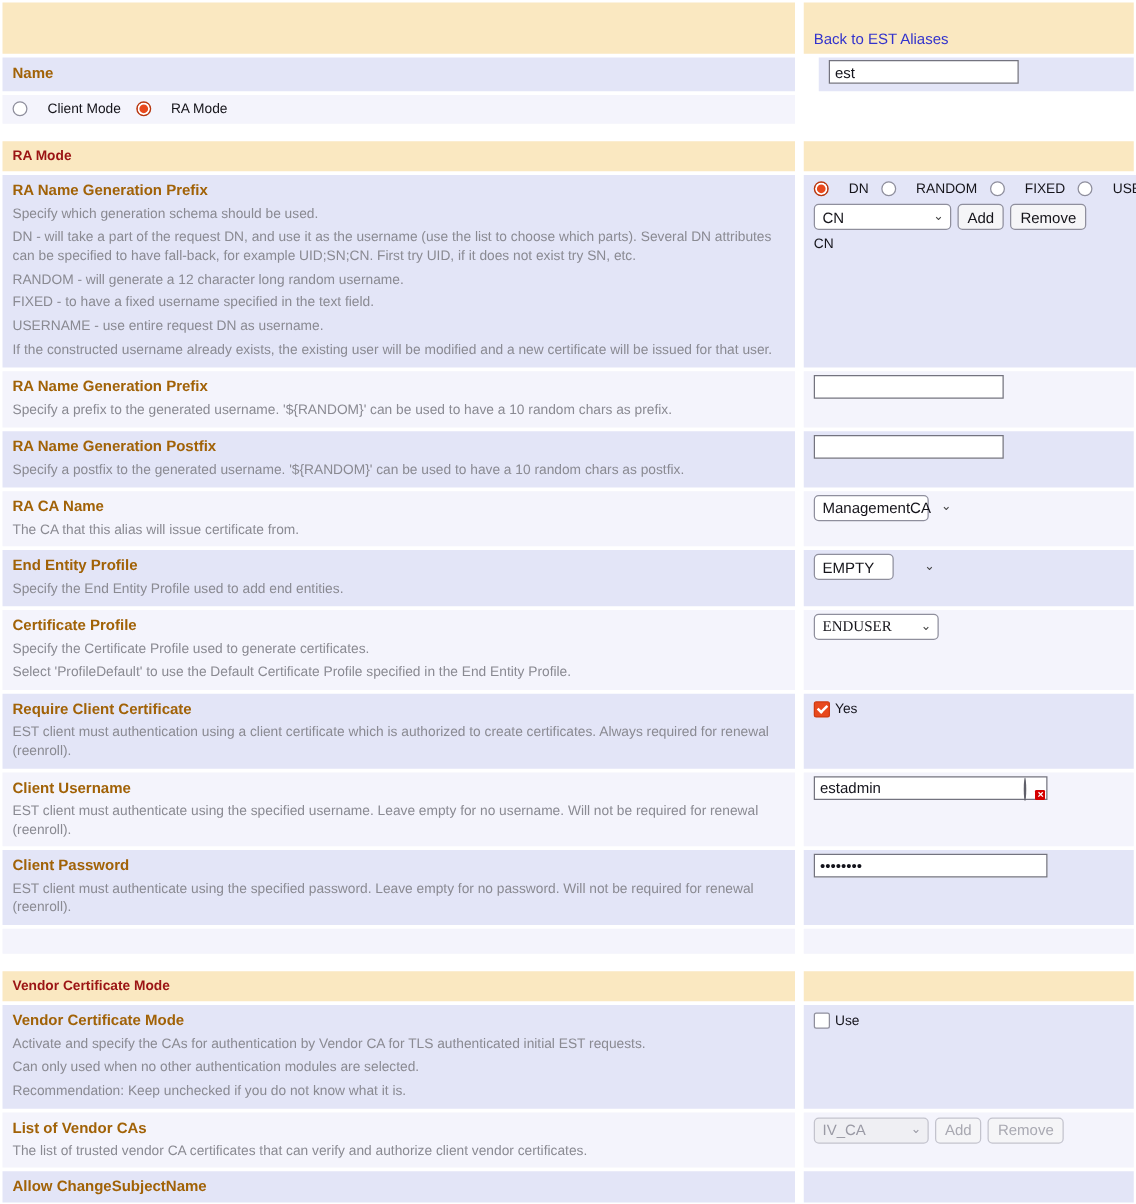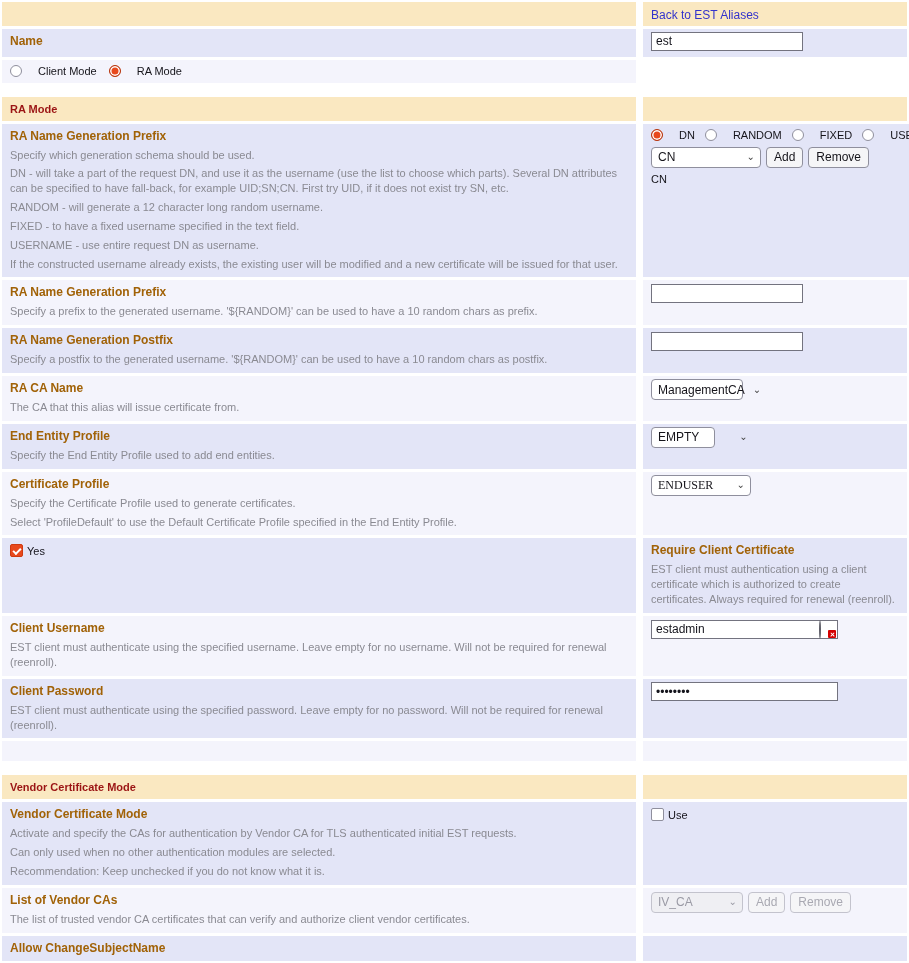--- a/index.html
+++ b/index.html
@@ -188,39 +188,39 @@
     content: "";
     position: absolute;
     left: 1.5px; top: 3.5px;
     width: 5px; height: 1.2px;
     background: #fff;
   }
   .key-icon .badge::before { transform: rotate(45deg); }
   .key-icon .badge::after  { transform: rotate(-45deg); }
 
   .empty-row-left  { height: 20px; }
-  .top-row .cell { padding-top: 3px; padding-bottom: 3px; min-height: 20px; }
+  .top-row .cell { padding-top: 20px; padding-bottom: 3px; min-height: 20px; }
 </style>
 </head>
 <body>
 
 <div class="page">
 
   <div class="row top-row">
     <div class="cell bg-tan"></div>
     <div class="cell bg-tan">
       <span class="link">Back to EST Aliases</span>
     </div>
   </div>
 
   <div class="row">
     <div class="cell bg-dark">
       <div class="label">Name</div>
     </div>
-    <div class="cell bg-dark" style="padding-top:2px;">
+    <div class="cell bg-dark" style="padding-top:2px;margin-left:12px;">
       <input class="text-input" value="est" style="">
     </div>
   </div>
 
   <div class="row">
     <div class="cell bg-light">
       <div class="ctl-line radio-group">
         <span class="radio-item">
           <span class="radio"></span>
           <span>Client Mode</span>
@@ -338,28 +338,28 @@
     <div class="cell bg-light" style="padding-top:3px;">
       <span class="select w100">
         <span>ENDUSER</span>
         <span class="chev">⌄</span>
       </span>
     </div>
   </div>
 
   <div class="row">
     <div class="cell bg-dark">
+      <div class="label">Require Client Certificate</div>
+      <div class="desc">EST client must authentication using a client certificate which is authorized to create certificates. Always required for renewal (reenroll).</div>
+    </div>
+    <div class="cell bg-dark">
       <div class="check-row">
         <span class="checkbox checked"></span>
         <span>Yes</span>
       </div>
-    </div>
-    <div class="cell bg-dark">
-      <div class="label">Require Client Certificate</div>
-      <div class="desc">EST client must authentication using a client certificate which is authorized to create certificates. Always required for renewal (reenroll).</div>
     </div>
   </div>
 
   <div class="row">
     <div class="cell bg-light">
       <div class="label">Client Username</div>
       <div class="desc">EST client must authenticate using the specified username. Leave empty for no username. Will not be required for renewal (reenroll).</div>
     </div>
     <div class="cell bg-light" style="padding-top:3px;">
       <span class="input-wrap">

